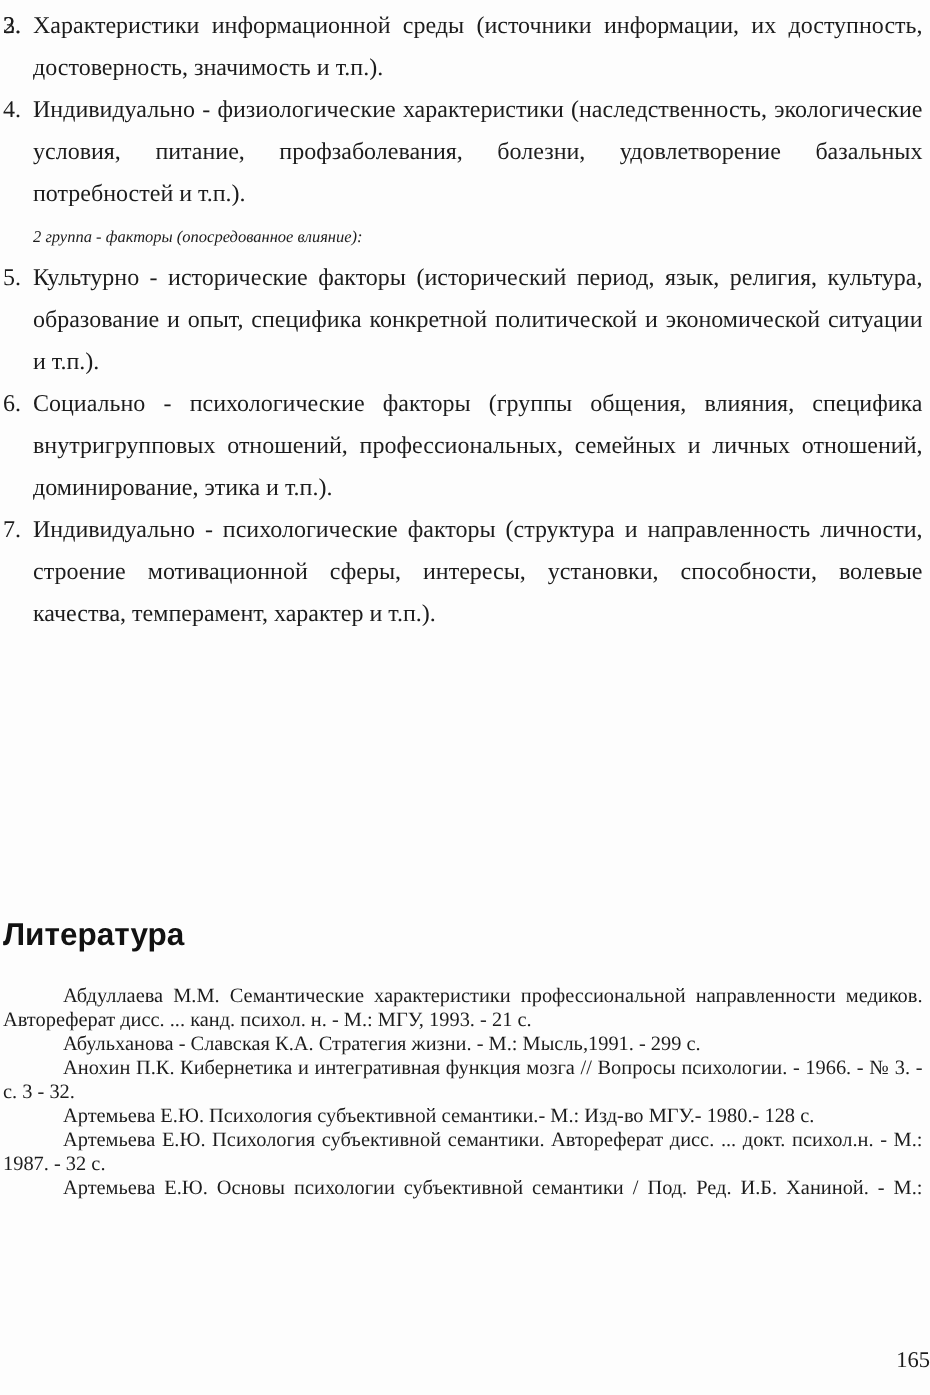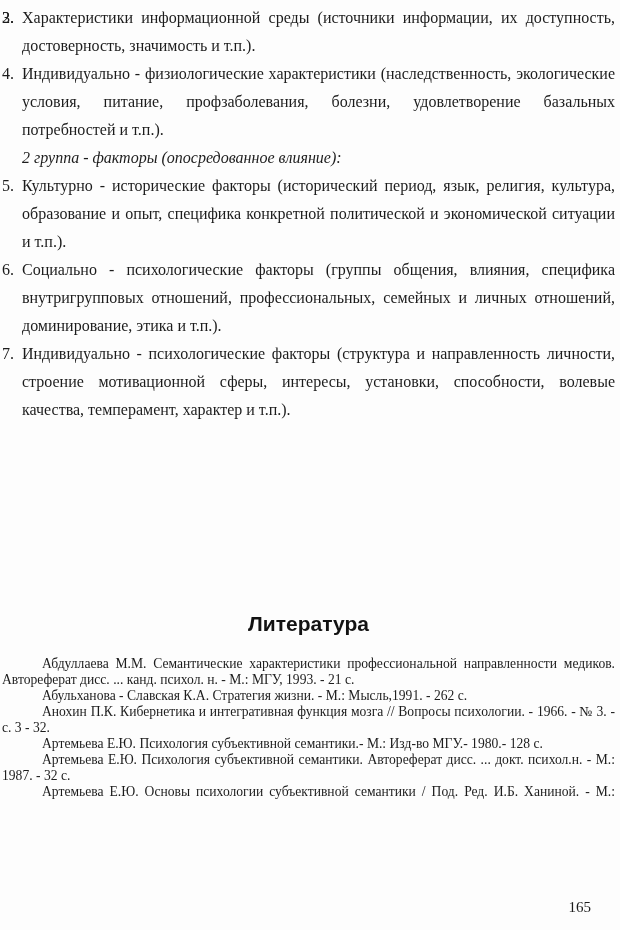--- a/index.html
+++ b/index.html
@@ -29,53 +29,53 @@
   }
   .li .num {
     position: absolute;
     left: 0;
     top: 0;
     width: 20px;
     text-align: left;
   }
   .sub {
     margin-left: 20px;
-    font-size: 16px;
+    font-size: 11px;
     line-height: 28px;
     font-style: italic;
   }
   
   .lit {
     position: absolute;
     top: 611px;
     left: 2px;
     right: 5px;
   }
   .lit-h {
     font-family: "Liberation Sans", "DejaVu Sans", sans-serif;
     font-size: 21px;
     line-height: 26px;
     font-weight: 700;
-    text-align: center;
+    text-align: left;
     margin: 0 0 19px 0;
     color: #121212;
   }
   .bib {
     margin: 0;
     font-size: 13.6px;
     line-height: 16px;
     text-indent: 40px;
     text-align: justify;
   }
   .bib.stretch {
     text-align-last: justify;
   }
   .pagenum {
     position: absolute;
-    right: 29px;
+    right: 0;
     bottom: 14px;
     font-size: 15px;
     line-height: 18px;
     color: #1c1c1c;
   }
 </style>
 </head>
 <body>
 
 <div class="page">
@@ -107,21 +107,21 @@
     <div class="li">
       <span class="num">7.</span><span>Индивидуально - психологические факторы (структура и направленность личности, строение мотивационной сферы, интересы, установки, способности, волевые качества, темперамент, характер и т.п.).</span>
     </div>
 
   </div>
 
   <div class="lit">
     <h2 class="lit-h">Литература</h2>
 
     <p class="bib">Абдуллаева М.М. Семантические характеристики профессиональной направленности медиков. Автореферат дисс. ... канд. психол. н. - М.: МГУ, 1993. - 21 с.</p>
-    <p class="bib">Абульханова - Славская К.А. Стратегия жизни. - М.: Мысль,1991. - 262 с.</p>
+    <p class="bib">Абульханова - Славская К.А. Стратегия жизни. - М.: Мысль,1991. - 299 с.</p>
     <p class="bib">Анохин П.К. Кибернетика и интегративная функция мозга // Вопросы психологии. - 1966. - № 3. - с. 3 - 32.</p>
     <p class="bib">Артемьева Е.Ю. Психология субъективной семантики.- М.: Изд-во МГУ.- 1980.- 128 с.</p>
     <p class="bib">Артемьева Е.Ю. Психология субъективной семантики. Автореферат дисс. ... докт. психол.н. - М.: 1987. - 32 с.</p>
     <p class="bib stretch">Артемьева Е.Ю. Основы психологии субъективной семантики / Под. Ред. И.Б. Ханиной. - М.:</p>
   </div>
 
   <div class="pagenum">165</div>
 
 </div>
 

